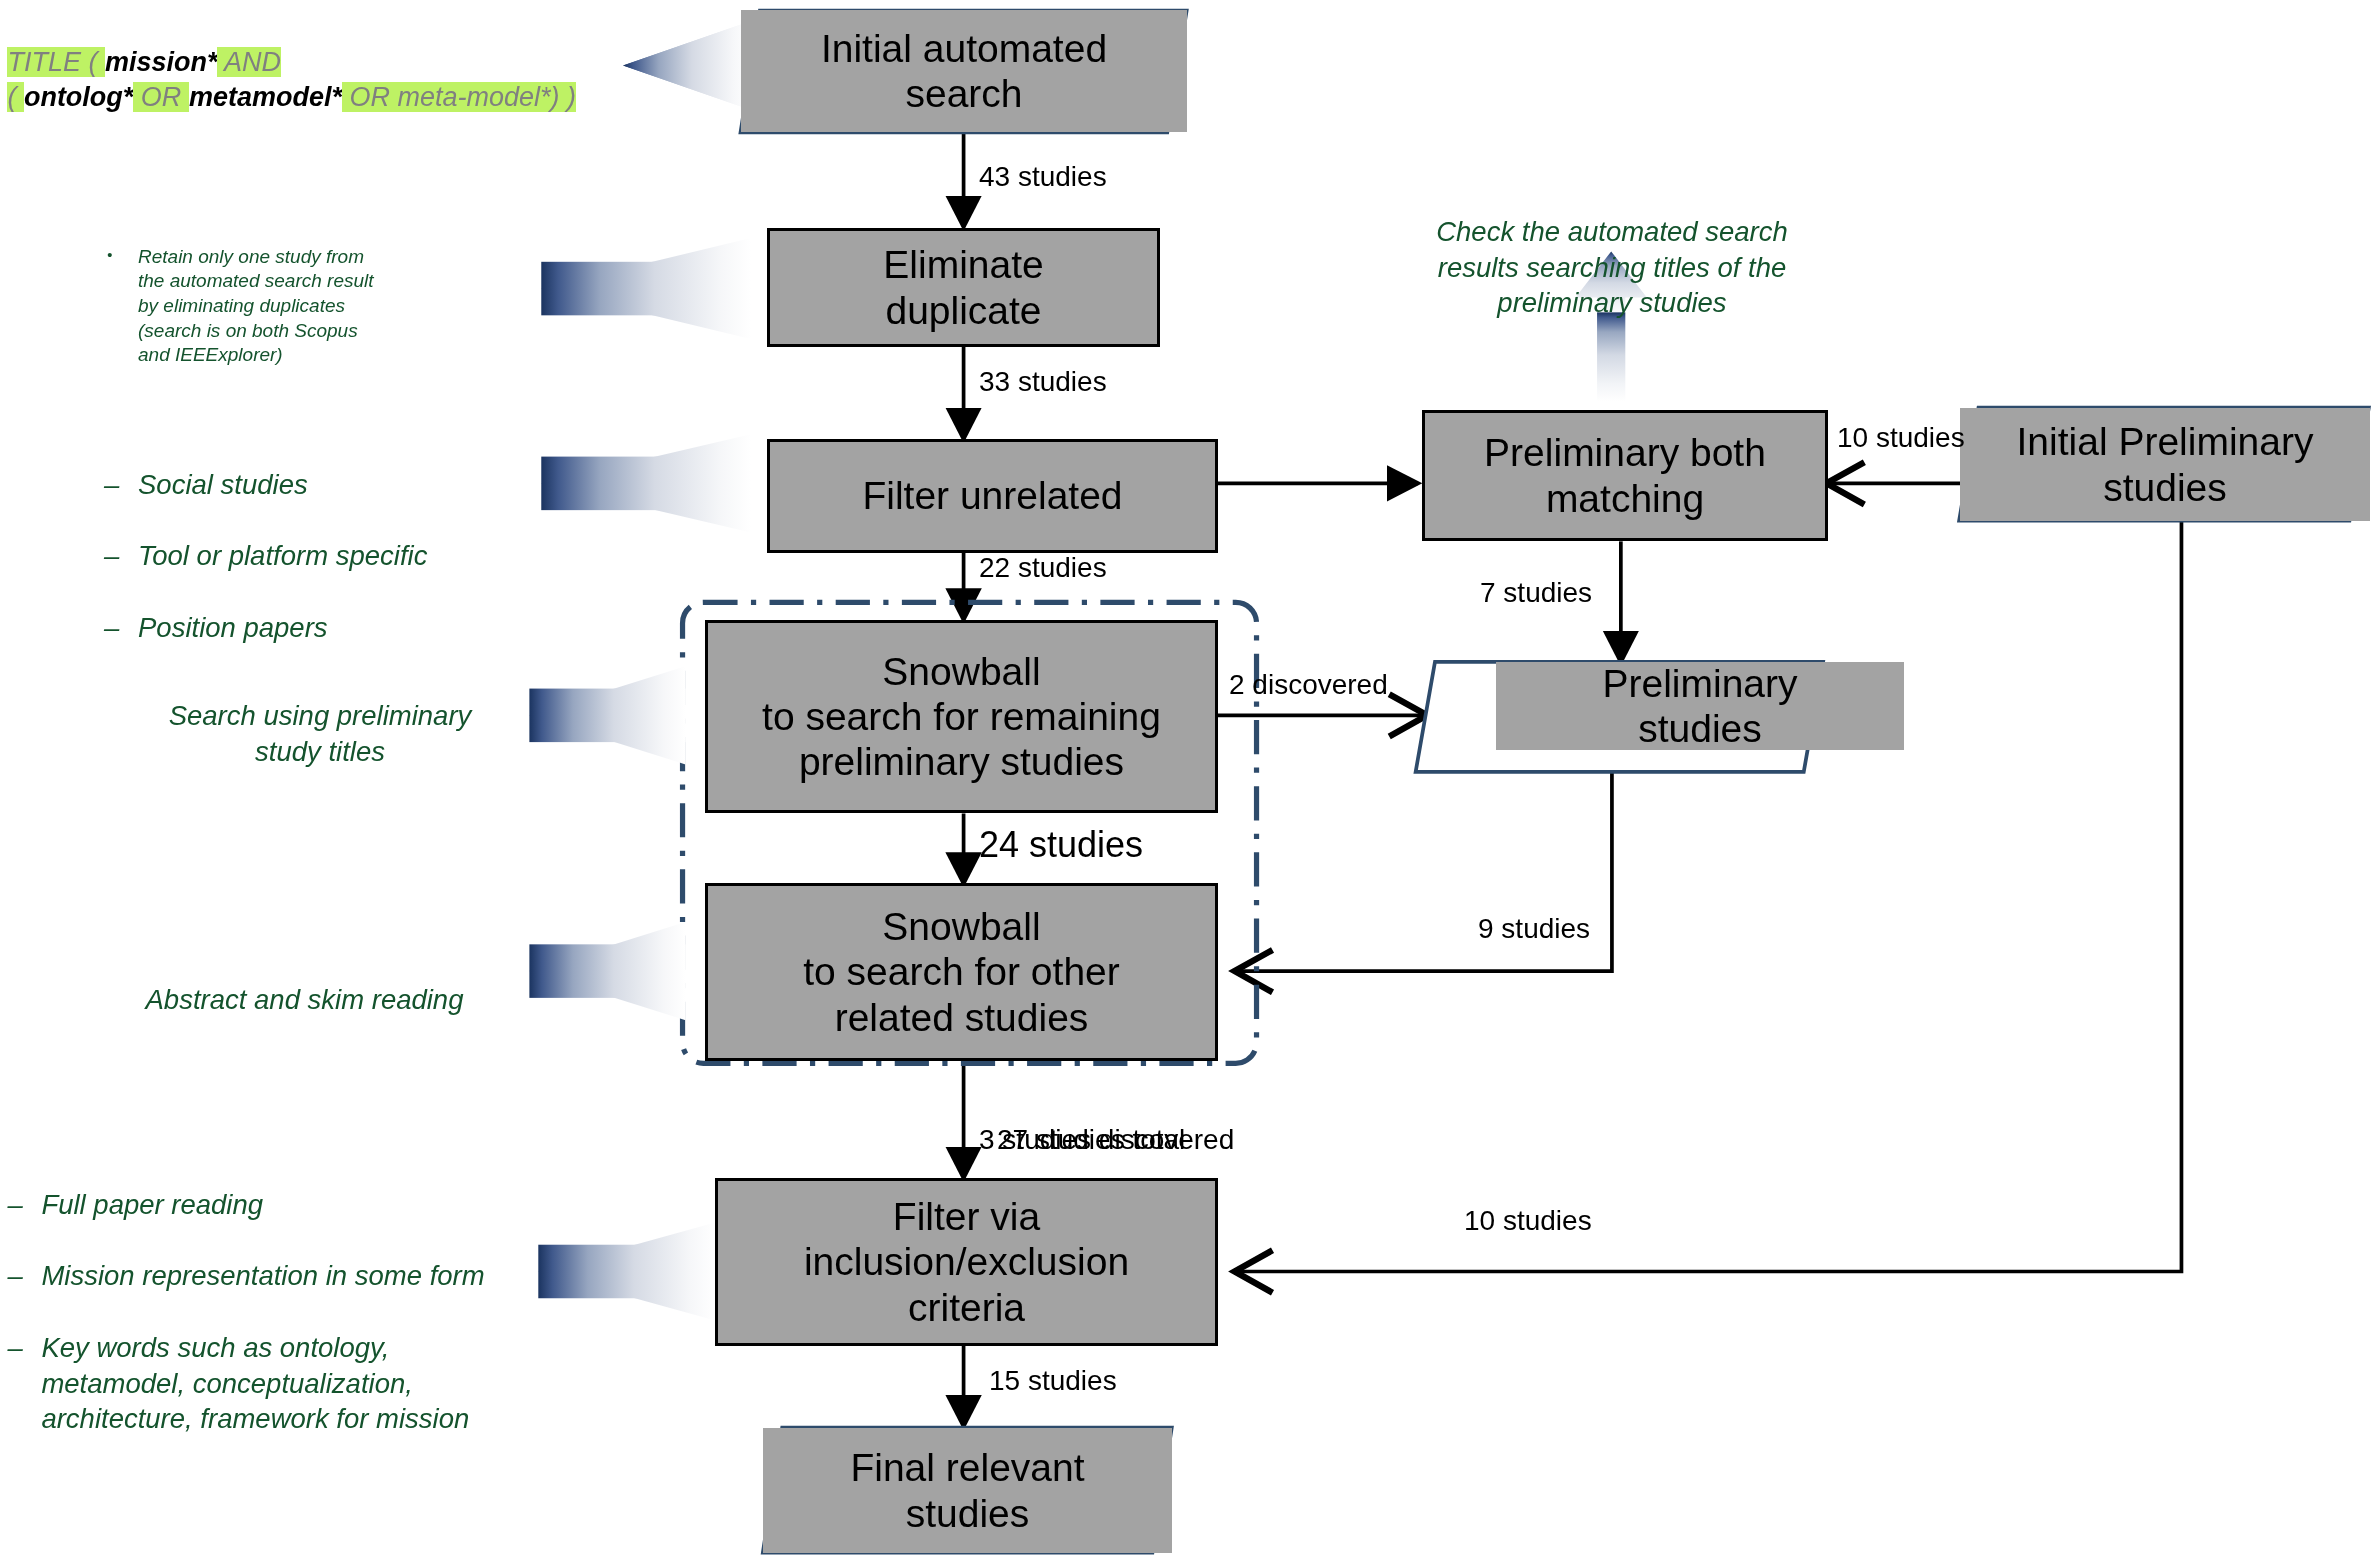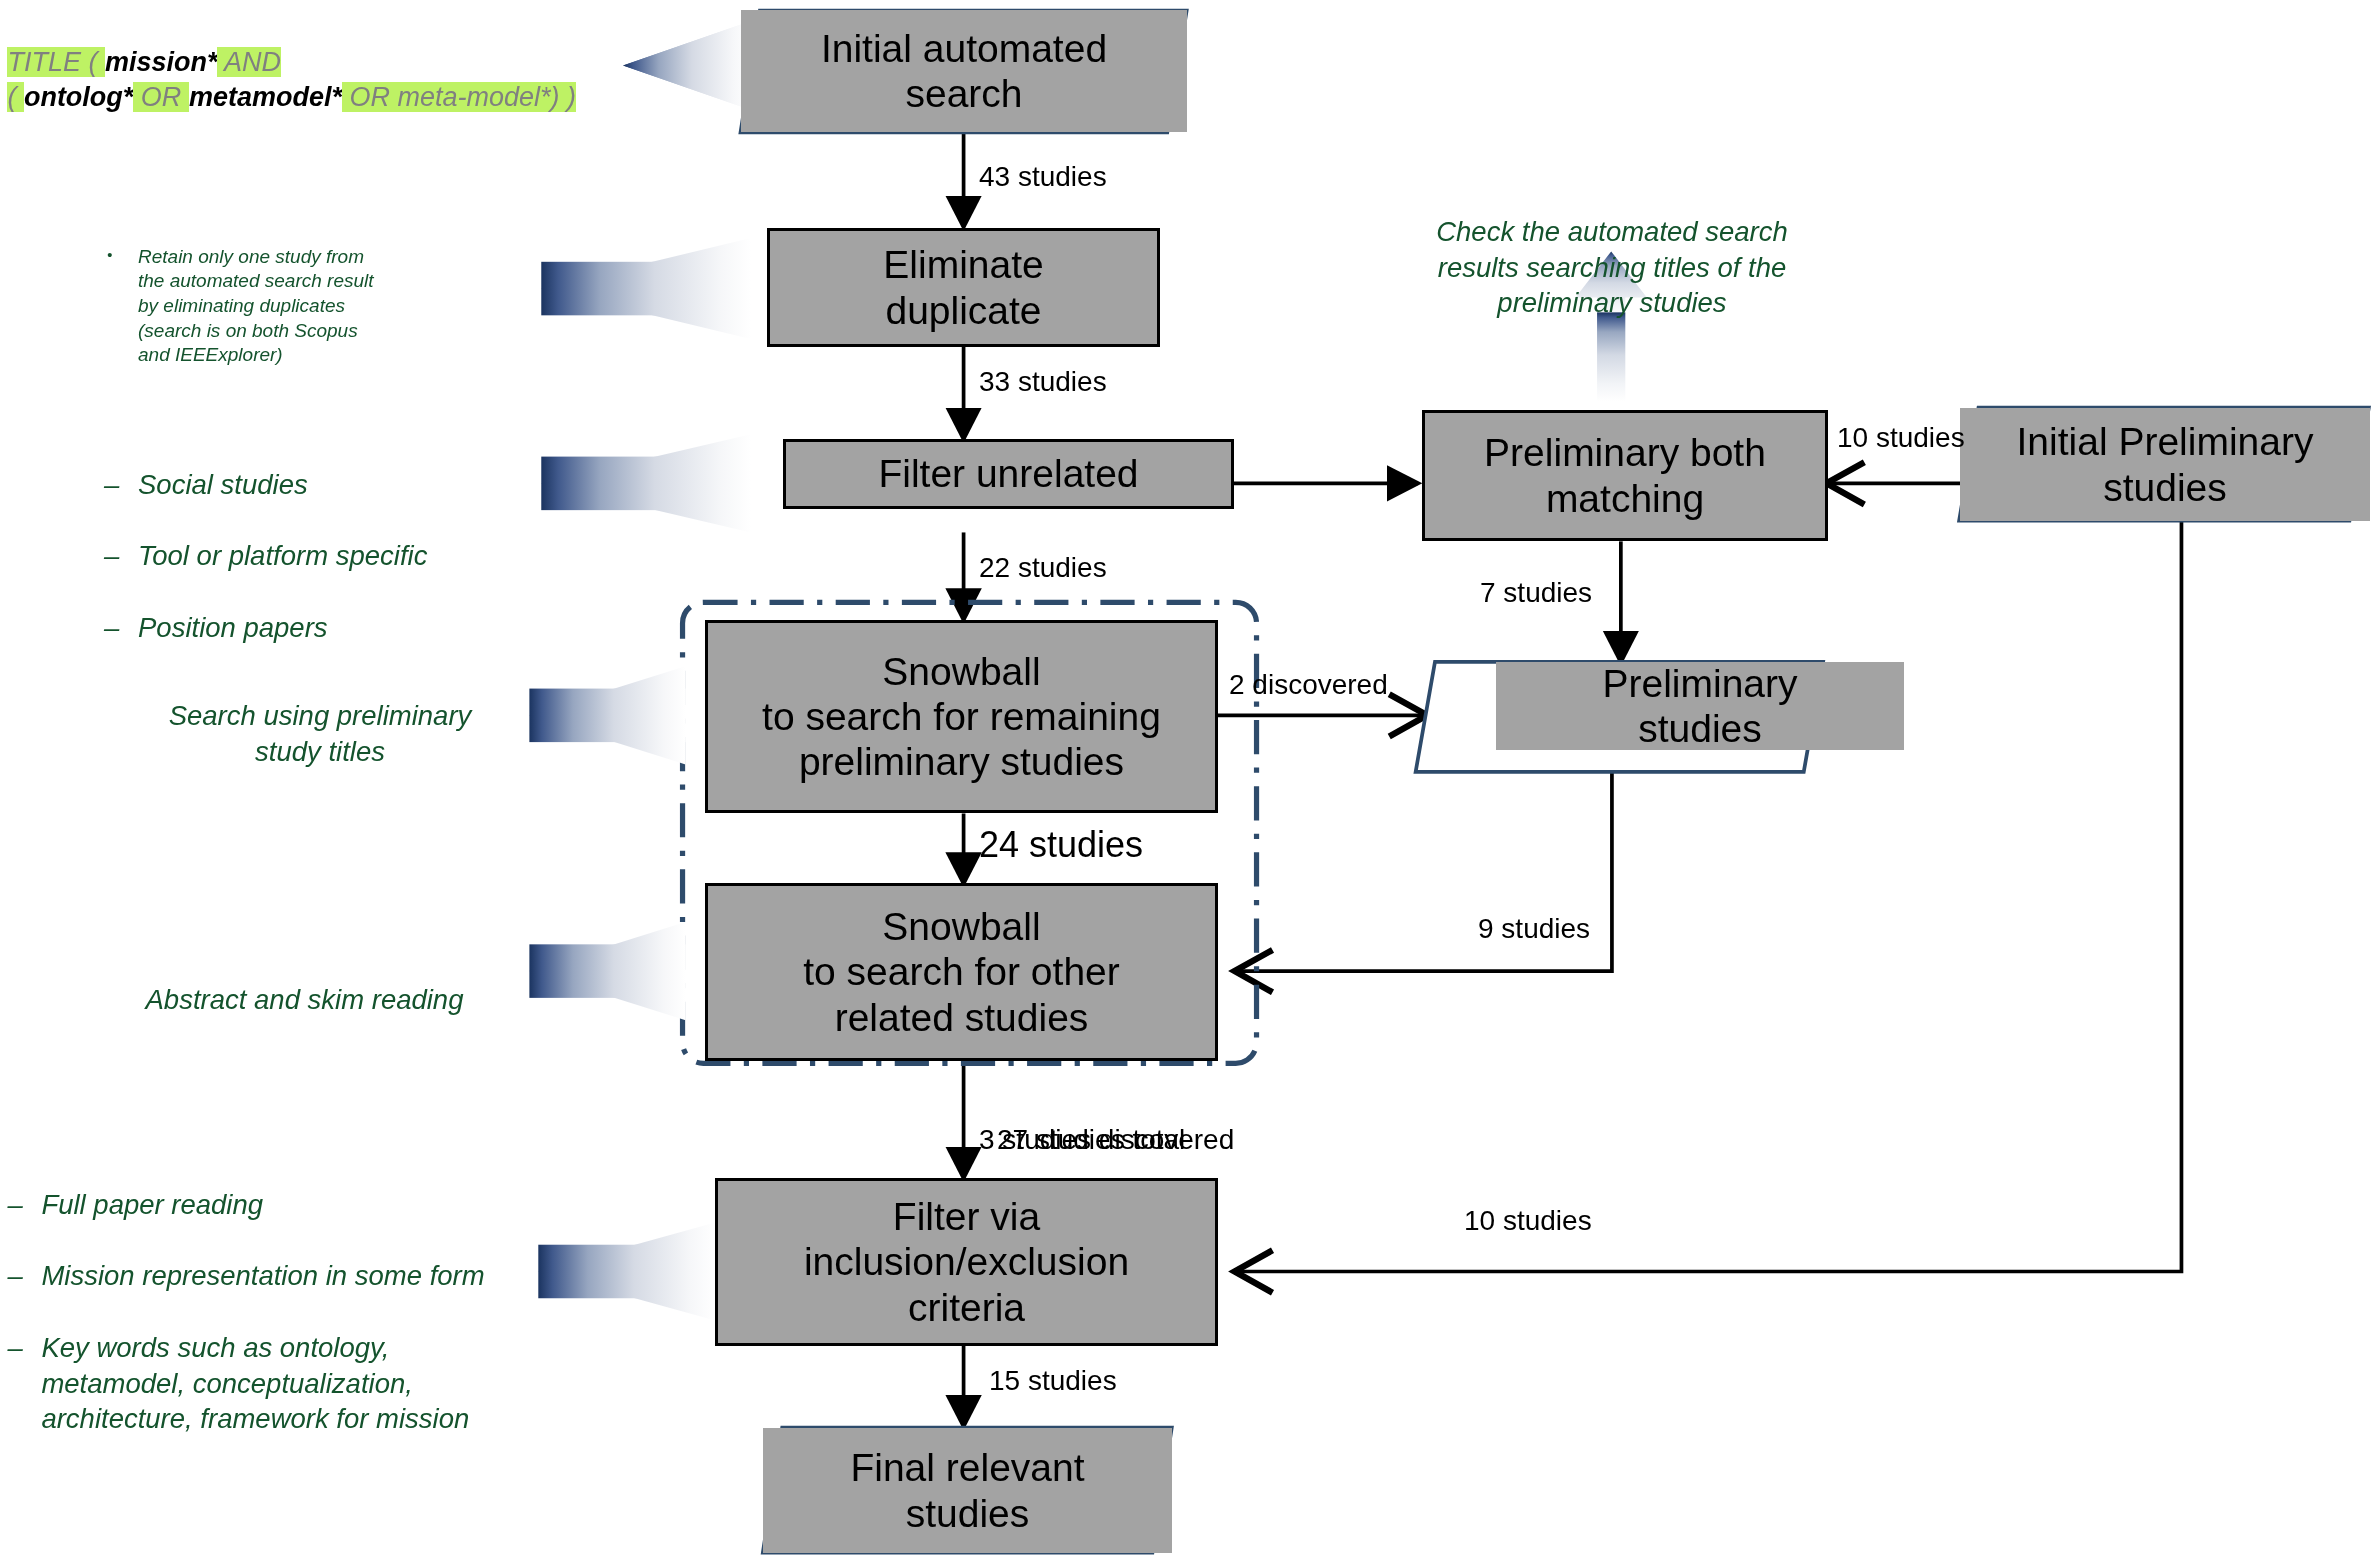--- a/index.html
+++ b/index.html
@@ -158,21 +158,21 @@
   <div class="node para" style="left:741px;top:10.4px;width:446px;height:122px;font-size:39px;">
     <span class="nodeLabel">Initial automated
 search</span>
   </div>
 
   <div class="node proc" style="left:767px;top:228px;width:393px;height:119px;font-size:39px;">
     <span class="nodeLabel">Eliminate
 duplicate</span>
   </div>
 
-  <div class="node proc" style="left:767px;top:439px;width:451px;height:70px;font-size:39px;margin-left:16px;">
+  <div class="node proc" style="left:767px;top:439px;width:451px;height:114px;font-size:39px;">
     <span class="nodeLabel">Filter unrelated</span>
   </div>
 
   <div class="node proc" style="left:705px;top:620px;width:513px;height:193px;font-size:39px;">
     <span class="nodeLabel">Snowball
 to search for remaining
 preliminary studies</span>
   </div>
 
   <div class="node proc" style="left:705px;top:883px;width:513px;height:178px;font-size:39px;">

